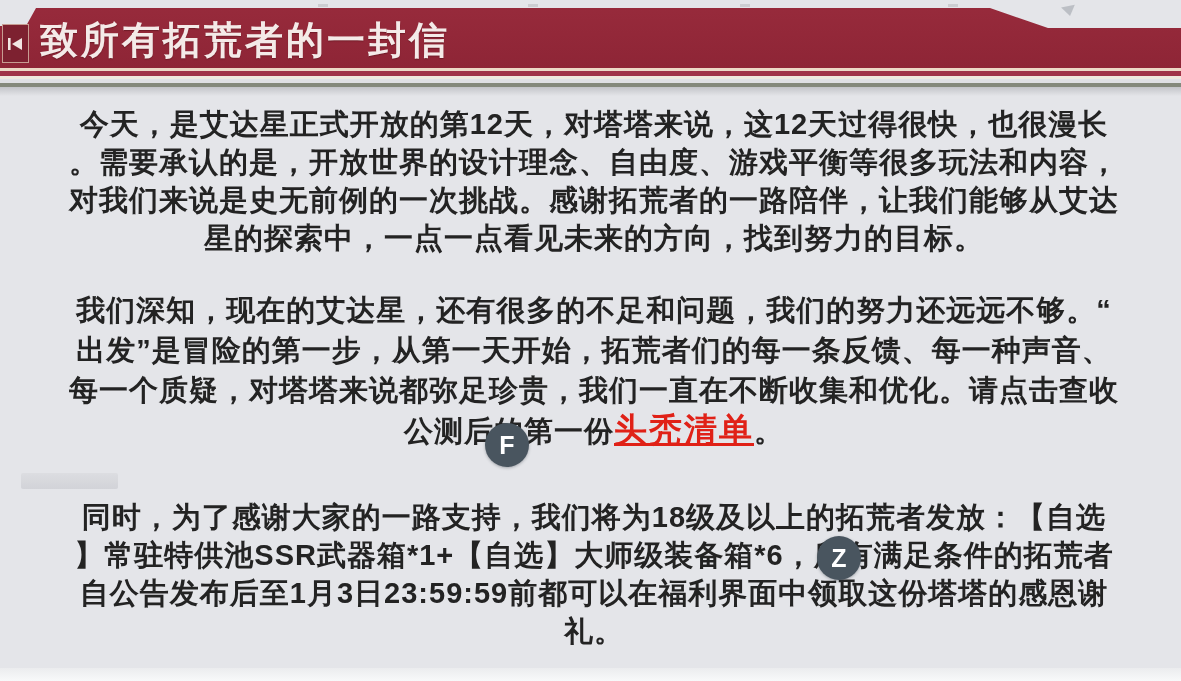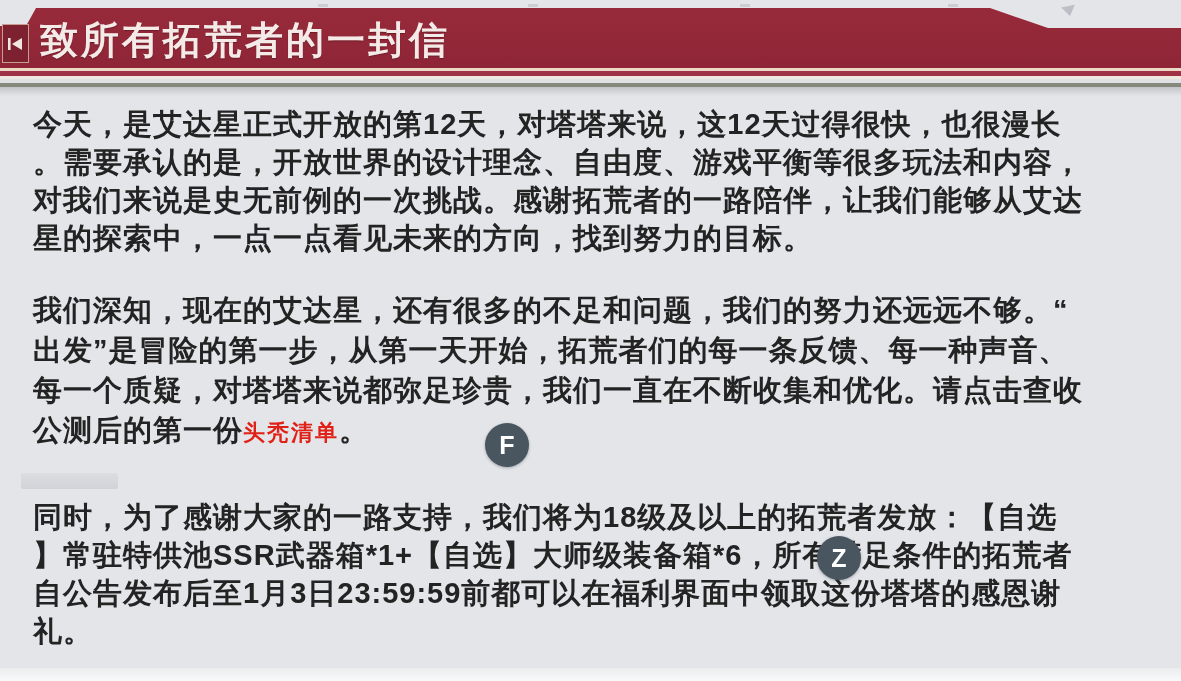--- a/index.html
+++ b/index.html
@@ -30,28 +30,28 @@
   .s-cream1{top:68px;height:3px;background:var(--cream-line,#ecd9c6);}
   .s-red{top:71px;height:5px;background:var(--stripe-red,#a03246);}
   .s-cream2{top:76px;height:3px;background:#efe8dc;}
   .s-gap{top:79px;height:4px;background:#dfe0e4;}
   .s-olive{top:83px;height:4px;background:var(--olive-line,#84897c);}
   .s-shadow{top:87px;height:9px;background:linear-gradient(rgba(110,112,118,.28),rgba(110,112,118,0));}
   
   .para{
     position:absolute;left:33px;width:1122px;margin:0;
     font-size:29px;line-height:38px;letter-spacing:1px;font-weight:600;
-    color:var(--text-color,#232323);white-space:pre-line;
+    color:var(--text-color,#232323);white-space:pre-line;text-align:center;
   }
   .para-1{top:105px;}
   .para-2{top:290px;line-height:40px;}
   .para-3{top:498px;}
   .highlight{
-    color:var(--highlight-red,#e02117);font-weight:700;font-size:22px;
-    letter-spacing:2px;cursor:pointer;
+    color:var(--highlight-red,#e02117);font-weight:700;font-size:33px;
+    letter-spacing:2px;cursor:pointer;text-decoration:underline;
   }
   .pill{
     position:absolute;left:21px;top:473px;width:97px;height:16px;
     background:linear-gradient(#dcdde1,#d2d3d8);border-radius:2px;
   }
   
   .marker{
     position:absolute;width:44px;height:44px;border-radius:50%;
     background:var(--marker-bg,#49555f);color:#fff;
     font-size:25px;font-weight:700;

